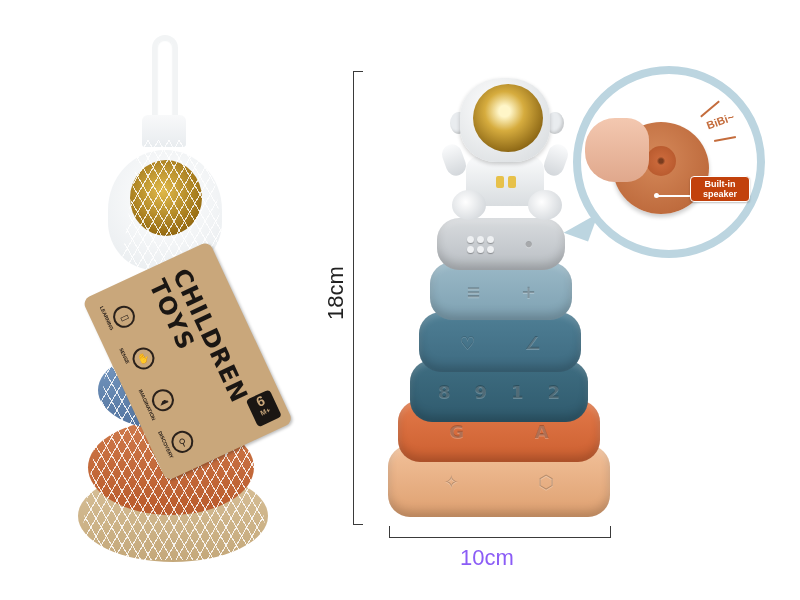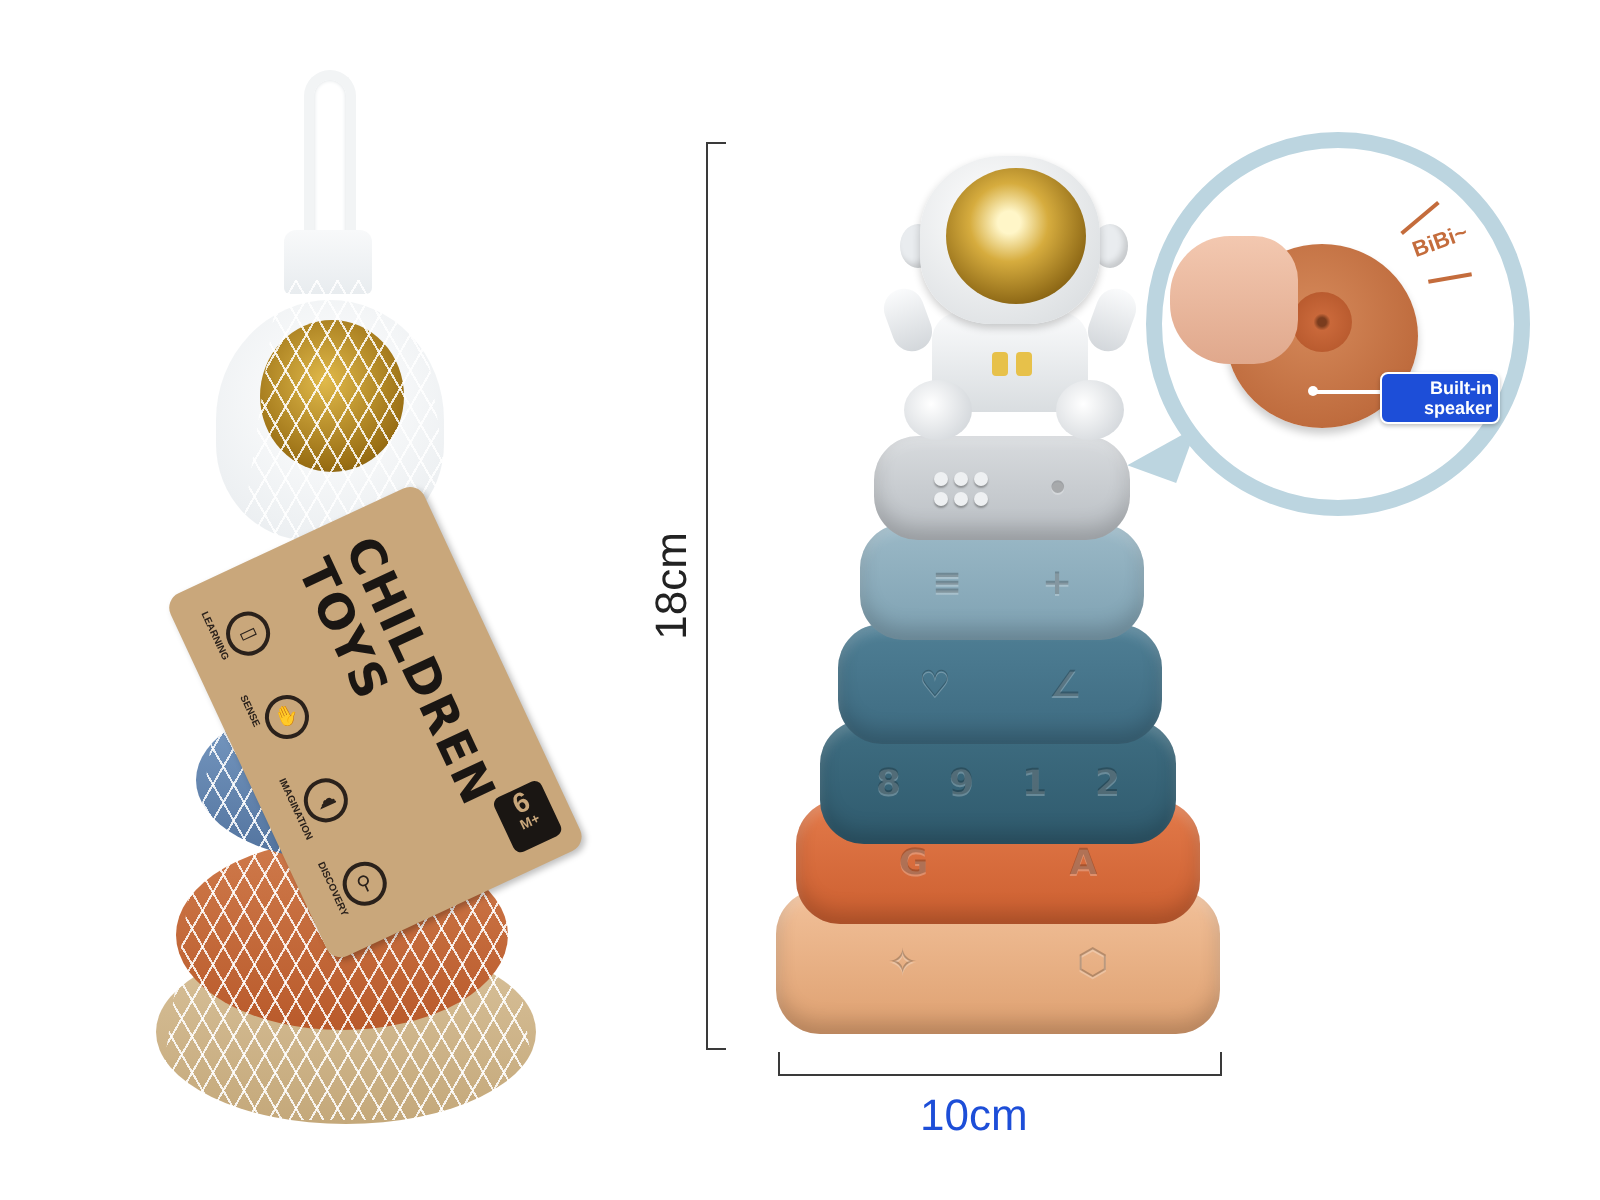--- a/index.html
+++ b/index.html
@@ -30,21 +30,21 @@
   .tag-icon-row { display:flex; align-items:center; gap:2px; }
   .tag-icon { width:22px; height:22px; border:2px solid #2a211b; border-radius:50%; box-sizing:border-box; display:flex; align-items:center; justify-content:center; font-size:10px; color:#2a211b; }
   .tag-label { writing-mode:vertical-rl; font-size:5px; color:#2a211b; font-weight:700; height:38px; }
   .tag-age { position:absolute; right:8px; bottom:10px; width:26px; height:30px; background:#1a1613; color:#c9a77b; border-radius:4px; font-weight:900; text-align:center; font-size:14px; line-height:15px; }
   .tag-age small { display:block; font-size:7px; line-height:8px; }
 
   
   .dim-v { left:353px; top:71px; width:10px; height:454px; border:1.5px solid #3a3a3a; border-right:none; box-sizing:border-box; }
   .dim-v-label { left:296px; top:280px; width:80px; transform:rotate(-90deg); transform-origin:center; font-size:22px; color:#222; text-align:center; }
   .dim-h { left:389px; top:526px; width:222px; height:12px; border:1.5px solid #3a3a3a; border-top:none; box-sizing:border-box; }
-  .dim-h-label { left:460px; top:545px; font-size:22px; color:#1d4ed8; }
+  .dim-h-label { left:460px; top:545px; font-size:22px; color:#8b5cf6; }
 
   
   .ring { border-radius:22px; box-shadow:inset 0 -6px 10px rgba(0,0,0,0.18), inset 0 4px 6px rgba(255,255,255,0.18); display:flex; align-items:center; justify-content:space-around; padding:0 16px; box-sizing:border-box; }
   .ring span { font-weight:700; font-size:18px; color:rgba(0,0,0,0.22); text-shadow:0 1px 0 rgba(255,255,255,0.25); font-family:"DejaVu Sans", sans-serif; }
   .r0 { left:437px; top:218px; width:128px; height:52px; background:linear-gradient(#d8dbde,#b9bec3); }
   .r1 { left:430px; top:262px; width:142px; height:58px; background:linear-gradient(#9bb9c7,#7ea1b2); }
   .r2 { left:419px; top:312px; width:162px; height:60px; background:linear-gradient(#4f7f95,#3d6a80); }
   .r3 { left:410px; top:360px; width:178px; height:62px; background:linear-gradient(#3f6e82,#2f5a6d); }
   .r4 { left:398px; top:400px; width:202px; height:62px; background:linear-gradient(#e37a4a,#cc5f30); }
   .r5 { left:388px; top:445px; width:222px; height:72px; background:linear-gradient(#f2c19a,#dea070); }
@@ -67,21 +67,21 @@
   .bubble { left:573px; top:66px; width:192px; height:192px; border-radius:50%; border:8px solid #bcd5e0; box-sizing:border-box; background:#ffffff; }
   .bubble-tail { left:568px; top:208px; width:0; height:0; border-left:26px solid transparent; border-right:0 solid transparent; border-bottom:30px solid #bcd5e0; transform:rotate(20deg); }
   .disk { left:613px; top:122px; width:96px; height:92px; border-radius:50%; background:radial-gradient(circle at 45% 40%, #d5895a, #bf6c3e 70%, #a55a32); box-shadow:0 3px 4px rgba(0,0,0,0.2); }
   .disk-hole { left:646px; top:146px; width:30px; height:30px; border-radius:50%; background:radial-gradient(circle, #7a3c1e 0 10%, #c9683a 20%, #b7592d 80%); }
   .finger { left:585px; top:118px; width:64px; height:64px; border-radius:30px 22px 22px 30px; background:linear-gradient(#f3c8b0,#e0a88c); }
   .bibi { left:706px; top:115px; font-size:11px; font-weight:700; color:#c46c3c; transform:rotate(-20deg); }
   .bibi-stroke { left:698px; top:108px; width:24px; height:2px; background:#c46c3c; transform:rotate(-40deg); }
   .bibi-stroke2 { left:714px; top:138px; width:22px; height:2px; background:#c46c3c; transform:rotate(-10deg); }
   .spk-line { left:656px; top:195px; width:36px; height:1.5px; background:#ffffff; }
   .spk-dot { left:654px; top:193px; width:5px; height:5px; border-radius:50%; background:#ffffff; }
-  .spk-badge { left:690px; top:186px; width:52px; padding:2px 3px; background:#1d4ed8; border:1.5px solid #ffffff; border-radius:4px; color:#fff; font-size:9px; font-weight:700; line-height:10px; text-align:right; box-shadow:0 1px 2px rgba(0,0,0,0.25); }
+  .spk-badge { left:690px; top:176px; width:52px; padding:2px 3px; background:#c2410c; border:1.5px solid #ffffff; border-radius:4px; color:#fff; font-size:9px; font-weight:700; line-height:10px; text-align:center; box-shadow:0 1px 2px rgba(0,0,0,0.25); }
 </style>
 </head>
 <body>
 
 <div class="abs loop"></div>
 <div class="abs cap"></div>
 <div class="abs ring-pack rp4"></div>
 <div class="abs ring-pack rp3"></div>
 <div class="abs ring-pack rp2"></div>
 <div class="abs ring-pack rp1"></div>

